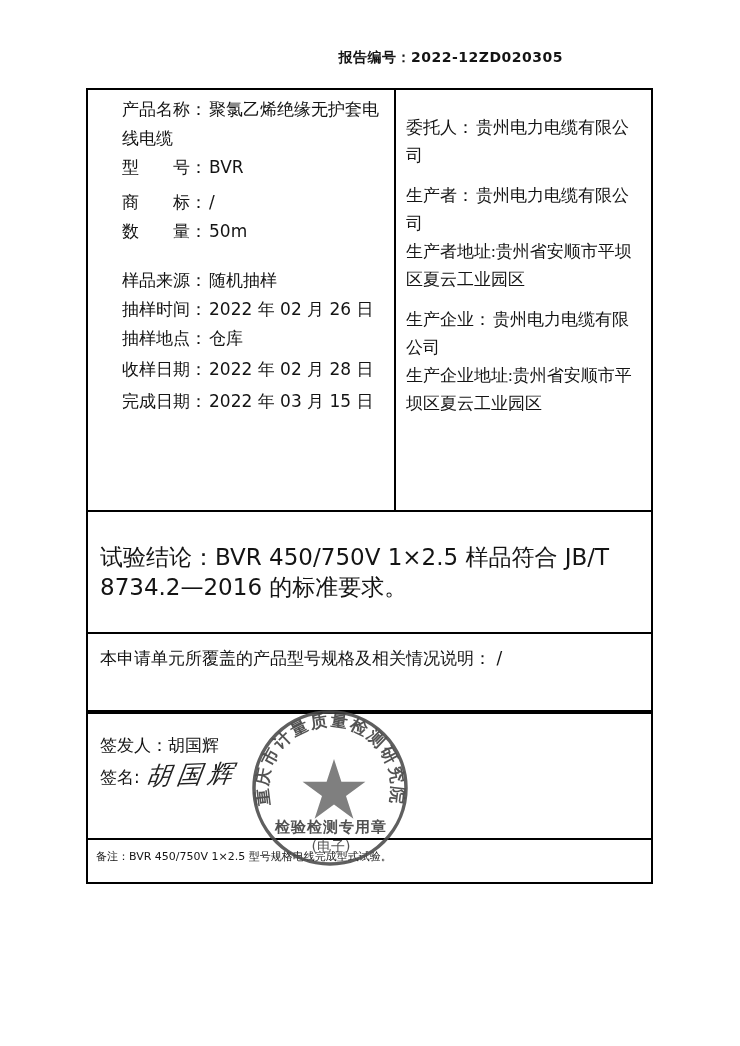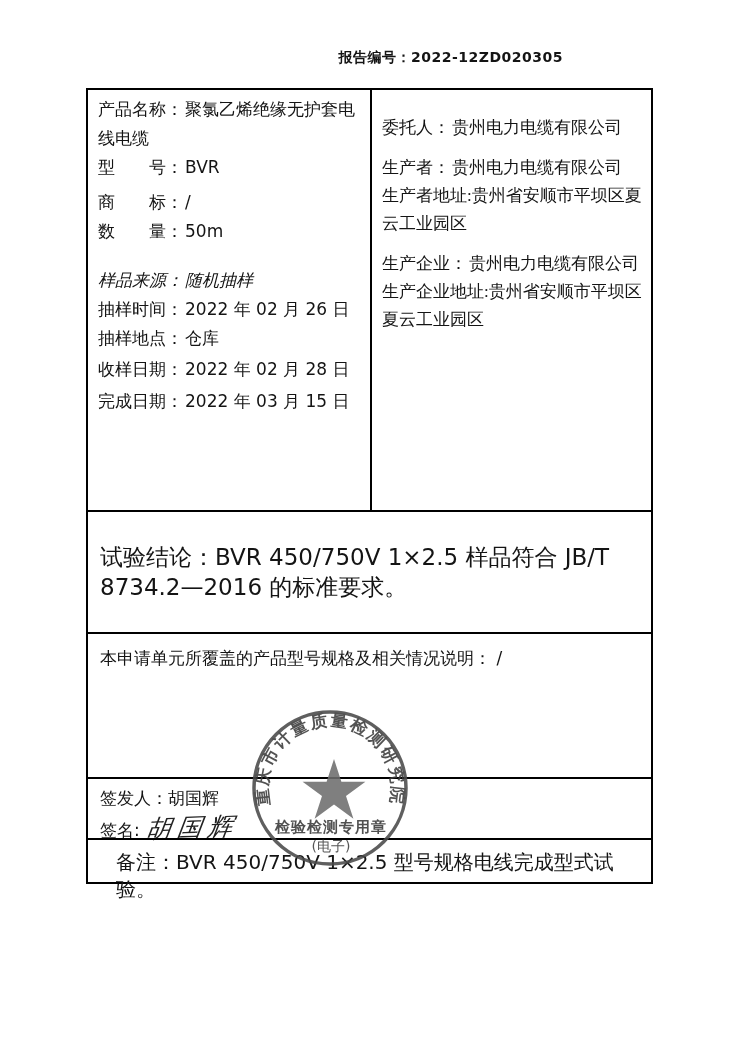--- a/index.html
+++ b/index.html
@@ -10,37 +10,37 @@
     color:#141414; overflow:hidden;
   }
   .report-no {
     position:absolute; top:49px; right:103px;
     font-size:14px; font-weight:bold; letter-spacing:0.5px; white-space:nowrap;
   }
   .tbl {
     position:absolute; left:86px; top:88px; width:567px; height:796px;
     border:2px solid #000;
   }
-  .row { position:absolute; left:0; width:100%; }
+  .row { position:absolute; left:0; width:100%;padding-left:24px; }
   .r1 { top:0; height:420px; display:flex; }
   .c-left {
     width:284px; border-right:2px solid #000;
     padding:5px 8px 0 10px; font-size:17px; line-height:29px;
   }
   .c-right { flex:1; padding:24px 8px 0 10px; font-size:17px; line-height:28px;font-family:Liberation Serif, serif; }
   .r2 { top:420px; height:122px; border-top:2px solid #000;
         display:flex; align-items:center; padding:0 12px; font-size:23px; line-height:30px; }
   .r3 { top:542px; height:108px; border-top:2px solid #000; padding:10px 12px; font-size:17px; line-height:28px; }
-  .r4 { top:687px; height:98px;  border-top:2px solid #000000; padding:4px 12px; font-size:17px; }
-  .r5 { top:748px; height:46px;  border-top:2px solid #000; padding:9px 28px; font-size:20px; }
+  .r4 { top:620px; height:98px;  border-top:4px solid #000000; padding:16px 12px; font-size:17px; }
+  .r5 { top:748px; height:46px;  border-top:2px solid #000; padding:9px 8px; font-size:11px; }
   .line { display:block; }
   .mt4  { margin-top:4px; }
   .mt6  { margin-top:6px; }
   .mt12 { margin-top:12px; }
-  .mt20 { margin-top:20px;font-style:italic; }
+  .mt20 { margin-top:20px; }
   .lh32 { line-height:32px; }
   .sig-line { line-height:30px; }
   .val { margin-left:2px; }
   .hand {
     display:inline-block; font-size:25px; font-style:italic; font-weight:normal;
     letter-spacing:6px; margin-left:6px; color:#222;
     transform:rotate(-2deg) skewX(-10deg);
   }
   .stamp { position:absolute; left:230px; top:692px; width:200px; height:200px; opacity:0.88; }
   .stamp text, .stamp textPath { font-family:"DejaVu Sans","Liberation Sans",sans-serif; }

